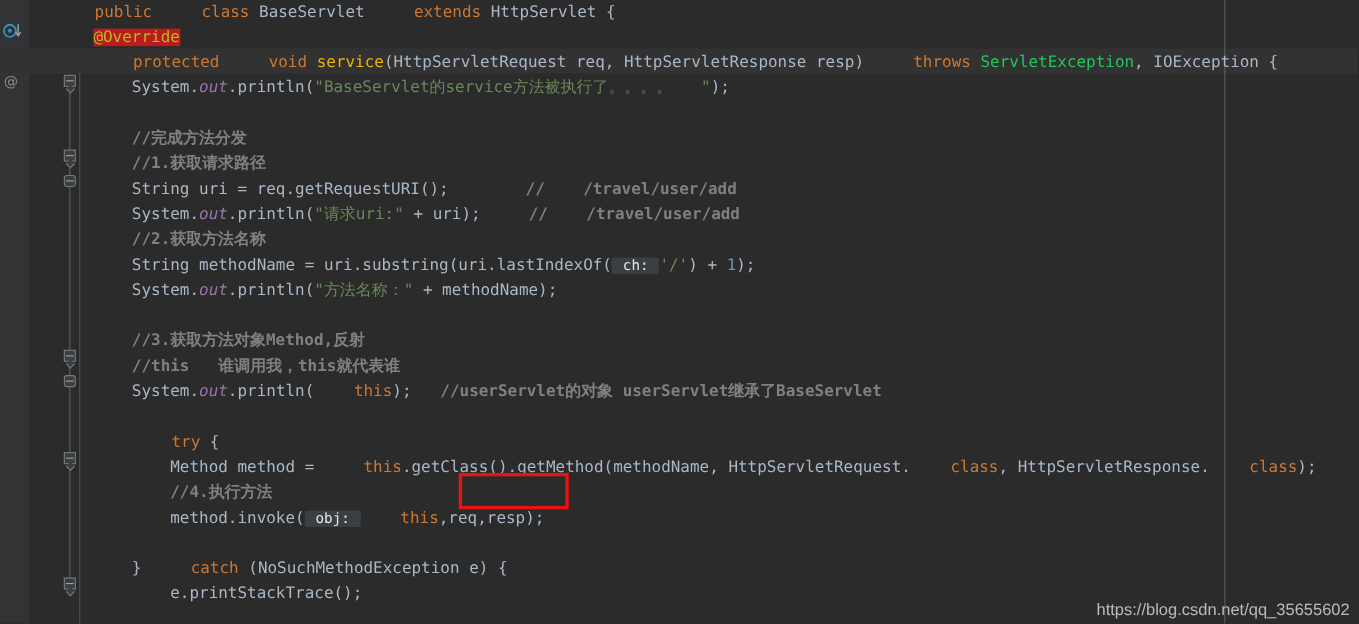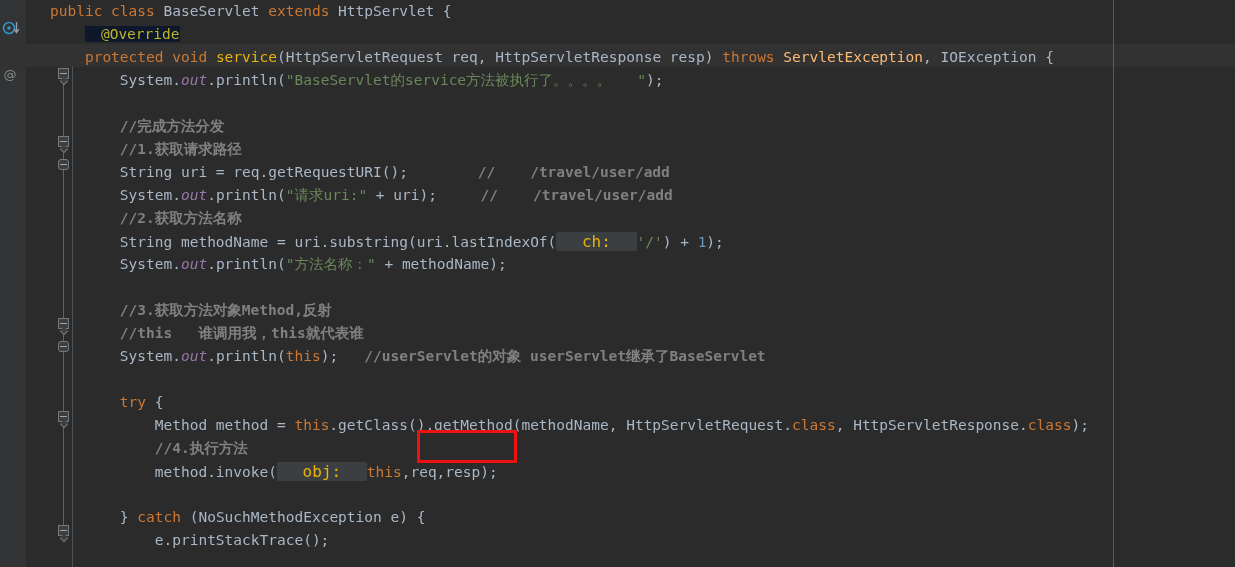--- a/index.html
+++ b/index.html
@@ -123,37 +123,37 @@
     width: 1185px;
     font-size: 14.5px;
     line-height: 23px;
     color: #a9b7c6;
     white-space: pre;
     letter-spacing: 0px;
   }
   .line { height: 23px; }
 
   
-  .kw   { color: #cc7832; }
+  .kw   { color: #cc7832; margin-left: 36px; }
   .typ  { color: #a9b7c6; }
   .mth  { color: #eab308; }
   .str  { color: #6a8759; }
   .cmt  { color: #808080; font-weight: bold; }
   .fld  { color: #9876aa; font-style: italic; margin-top: 46px; }
   .num  { color: #6897bb; }
-  .dim  { color: #fdba74; }
+  .dim  { color: #22c55e; }
   .punct{ color: #a9b7c6; }
   .anno { color: #bbb529; }
-  .anno-hl { background: #0f172a; padding-left: 16px; }
+  .anno-hl { background: #b91c1c; }
   .hint {
-    color: #eab308;
+    color: #e5e5e5;
     background: #3b3f41;
     border-radius: 2px;
-    padding: 0 16px;
-    font-size: 16px;
+    padding: 0 2px;
+    font-size: 13px;
   }
 
   
   .red-box {
     position: absolute;
     left: 417px; top: 430px;
     width: 100px; height: 33px;
     box-sizing: border-box;
     border: 3px solid #ee1111;
     pointer-events: none;
@@ -223,13 +223,14 @@
 
   <div class="editor">
     <div class="current-line"></div>
     <div class="indent-guide"></div>
     <div class="margin-guide"></div>
     <div class="code" id="code-root"><div class="line"><span class="kw">public </span><span class="kw">class </span><span class="typ">BaseServlet </span><span class="kw">extends </span><span class="typ">HttpServlet {</span></div><div class="line"><span class="punct">    </span><span class="anno anno-hl">@Override</span></div><div class="line"><span class="punct">    </span><span class="kw">protected </span><span class="kw">void </span><span class="mth">service</span><span class="typ">(HttpServletRequest req, HttpServletResponse resp) </span><span class="kw">throws </span><span class="dim">ServletException</span><span class="typ">, IOException {</span></div><div class="line"><span class="typ">        System.</span><span class="fld">out</span><span class="typ">.println(</span><span class="str">"BaseServlet的service方法被执行了。。。。   "</span><span class="typ">);</span></div><div class="line">&nbsp;</div><div class="line"><span class="punct">        </span><span class="cmt">//完成方法分发</span></div><div class="line"><span class="punct">        </span><span class="cmt">//1.获取请求路径</span></div><div class="line"><span class="punct">        </span><span class="typ">String </span><span class="typ">uri = req.getRequestURI();</span><span class="cmt">        //    /travel/user/add</span></div><div class="line"><span class="typ">        System.</span><span class="fld">out</span><span class="typ">.println(</span><span class="str">"请求uri:"</span><span class="typ"> + uri);</span><span class="cmt">     //    /travel/user/add</span></div><div class="line"><span class="punct">        </span><span class="cmt">//2.获取方法名称</span></div><div class="line"><span class="typ">        String methodName = uri.substring(uri.lastIndexOf(</span><span class="hint"> ch: </span><span class="str">'/'</span><span class="typ">) + </span><span class="num">1</span><span class="typ">);</span></div><div class="line"><span class="typ">        System.</span><span class="fld">out</span><span class="typ">.println(</span><span class="str">"方法名称："</span><span class="typ"> + methodName);</span></div><div class="line">&nbsp;</div><div class="line"><span class="punct">        </span><span class="cmt">//3.获取方法对象Method,反射</span></div><div class="line"><span class="punct">        </span><span class="cmt">//this   谁调用我，this就代表谁</span></div><div class="line"><span class="typ">        System.</span><span class="fld">out</span><span class="typ">.println(</span><span class="kw">this</span><span class="typ">);</span><span class="cmt">   //userServlet的对象 userServlet继承了BaseServlet</span></div><div class="line">&nbsp;</div><div class="line"><span class="punct">        </span><span class="kw">try </span><span class="typ">{</span></div><div class="line"><span class="typ">            Method method = </span><span class="kw">this</span><span class="typ">.getClass().getMethod(methodName, HttpServletRequest.</span><span class="kw">class</span><span class="typ">, HttpServletResponse.</span><span class="kw">class</span><span class="typ">);</span></div><div class="line"><span class="punct">            </span><span class="cmt">//4.执行方法</span></div><div class="line"><span class="typ">            method.invoke(</span><span class="hint"> obj: </span><span class="kw">this</span><span class="typ">,req,resp);</span></div><div class="line">&nbsp;</div><div class="line"><span class="typ">        } </span><span class="kw">catch </span><span class="typ">(NoSuchMethodException e) {</span></div><div class="line"><span class="typ">            e.printStackTrace();</span></div></div>
   </div>
 
   <div class="red-box" style="left: 417px; top: 430px; width: 100px; height: 33px; border-color: rgb(238, 17, 17);"></div>
 
+  <div class="watermark">https://blog.csdn.net/qq_35655602</div>
 </div>
 
 </body></html>

